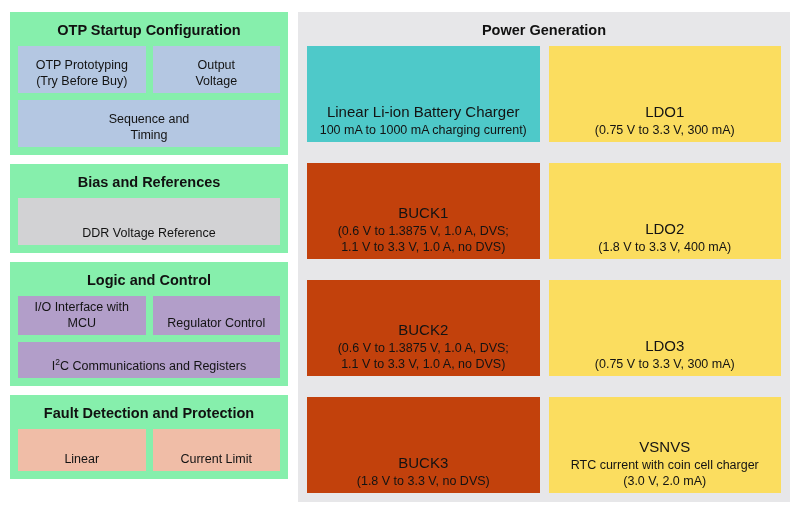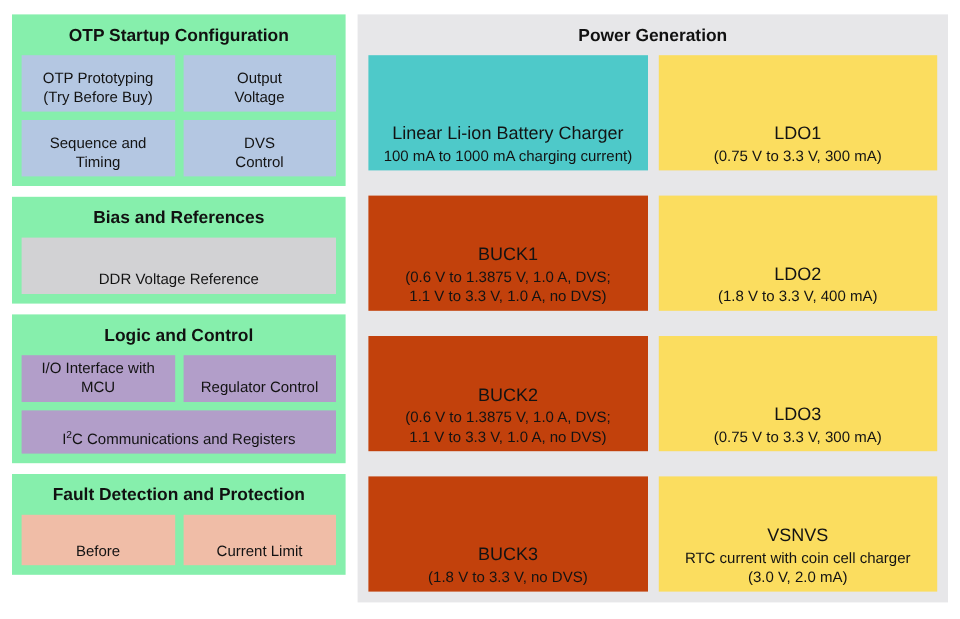--- a/index.html
+++ b/index.html
@@ -145,24 +145,20 @@
         <div class="block c-blue otp-block">
           <span>Output</span>
           <span>Voltage</span>
         </div>
       </div>
       <div class="row">
         <div class="block c-blue otp-block">
           <span>Sequence and</span>
           <span>Timing</span>
         </div>
-        <div class="block c-blue otp-block">
-          <span>DVS</span>
-          <span>Control</span>
-        </div>
       </div>
     </div>
 
     <div class="panel">
       <div class="panel-title">Bias and References</div>
       <div class="row">
         <div class="block c-gray bias-block">
           <span>DDR Voltage Reference</span>
         </div>
       </div>
@@ -182,21 +178,21 @@
         <div class="block c-purple logic-full">
           <span><span>I</span><sup>2</sup><span>C Communications and Registers</span></span>
         </div>
       </div>
     </div>
 
     <div class="panel">
       <div class="panel-title">Fault Detection and Protection</div>
       <div class="row">
         <div class="block c-salmon fault-block">
-          <span>Before</span>
+          <span>Linear</span>
         </div>
         <div class="block c-salmon fault-block">
           <span>Current Limit</span>
         </div>
       </div>
     </div>
 
   </div>
 
   <div class="right-panel">

